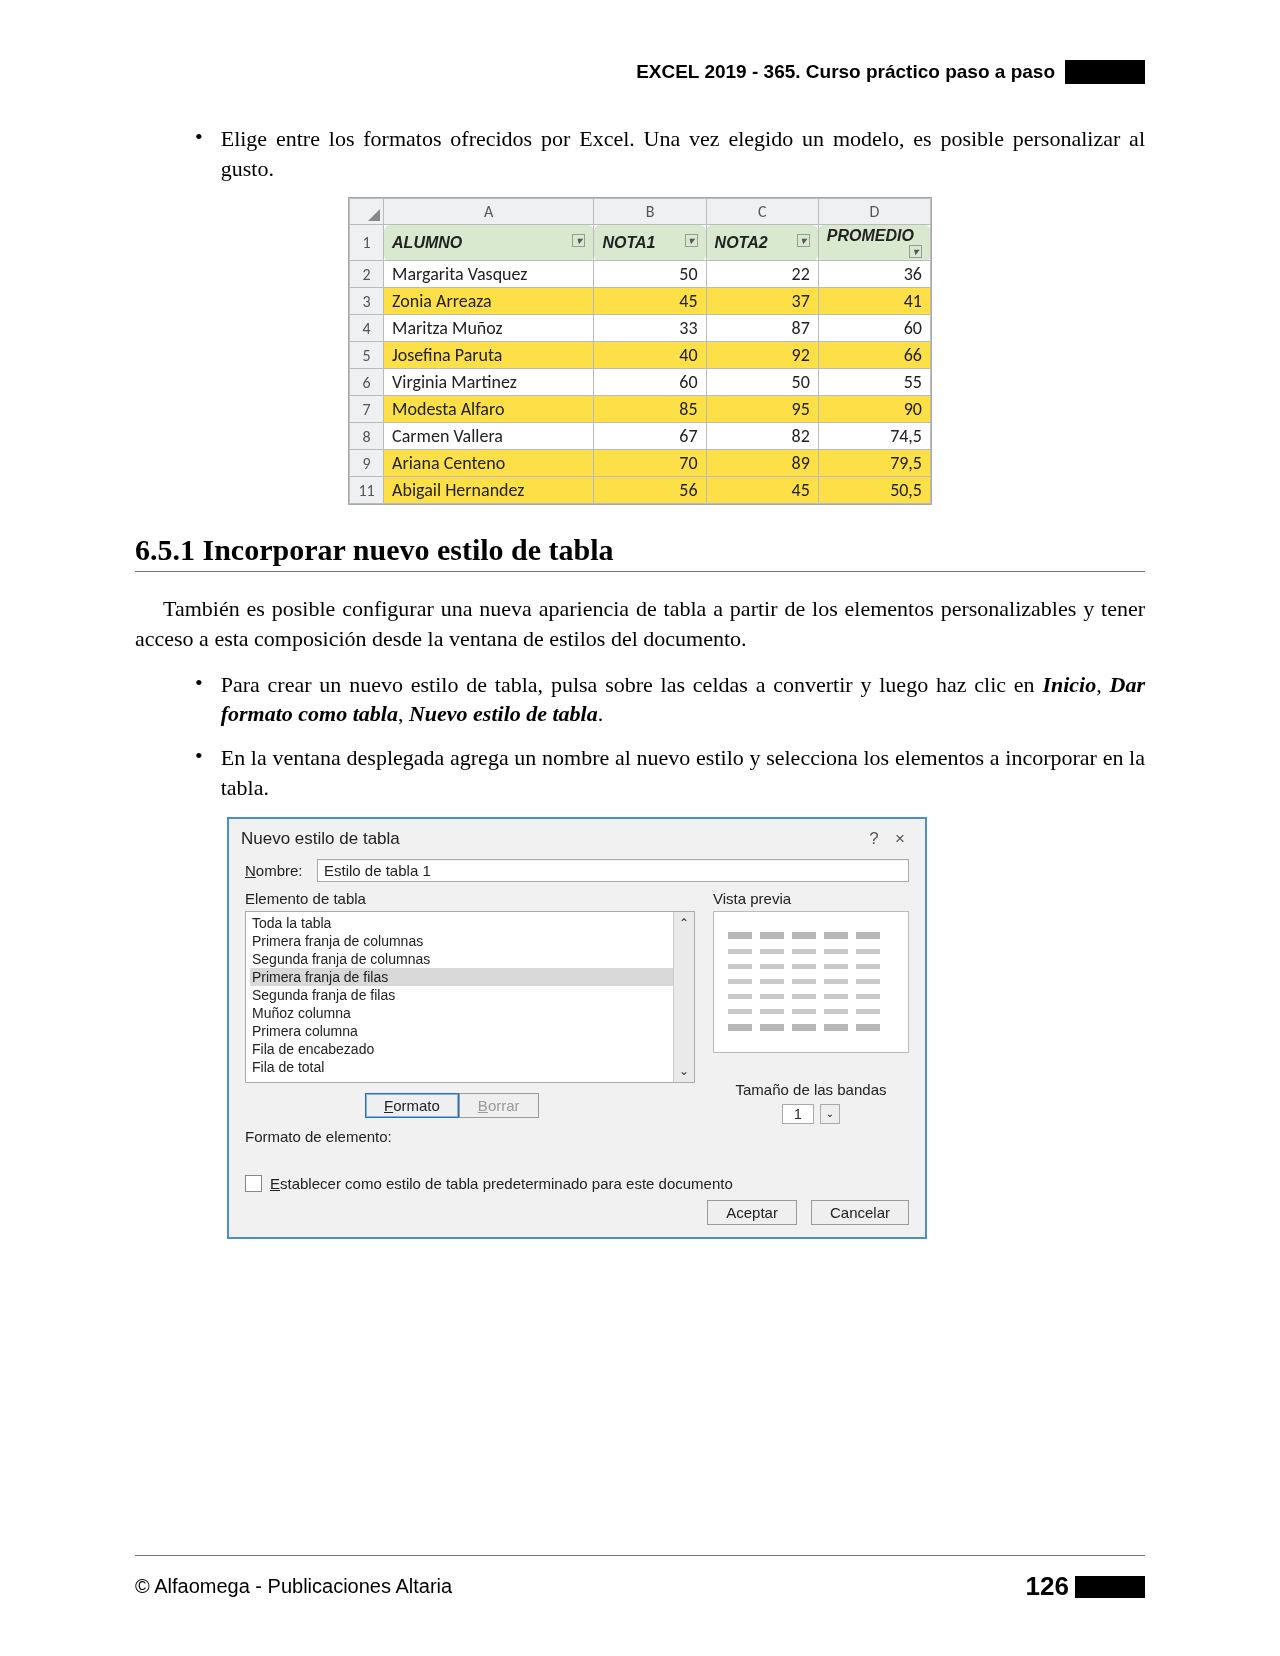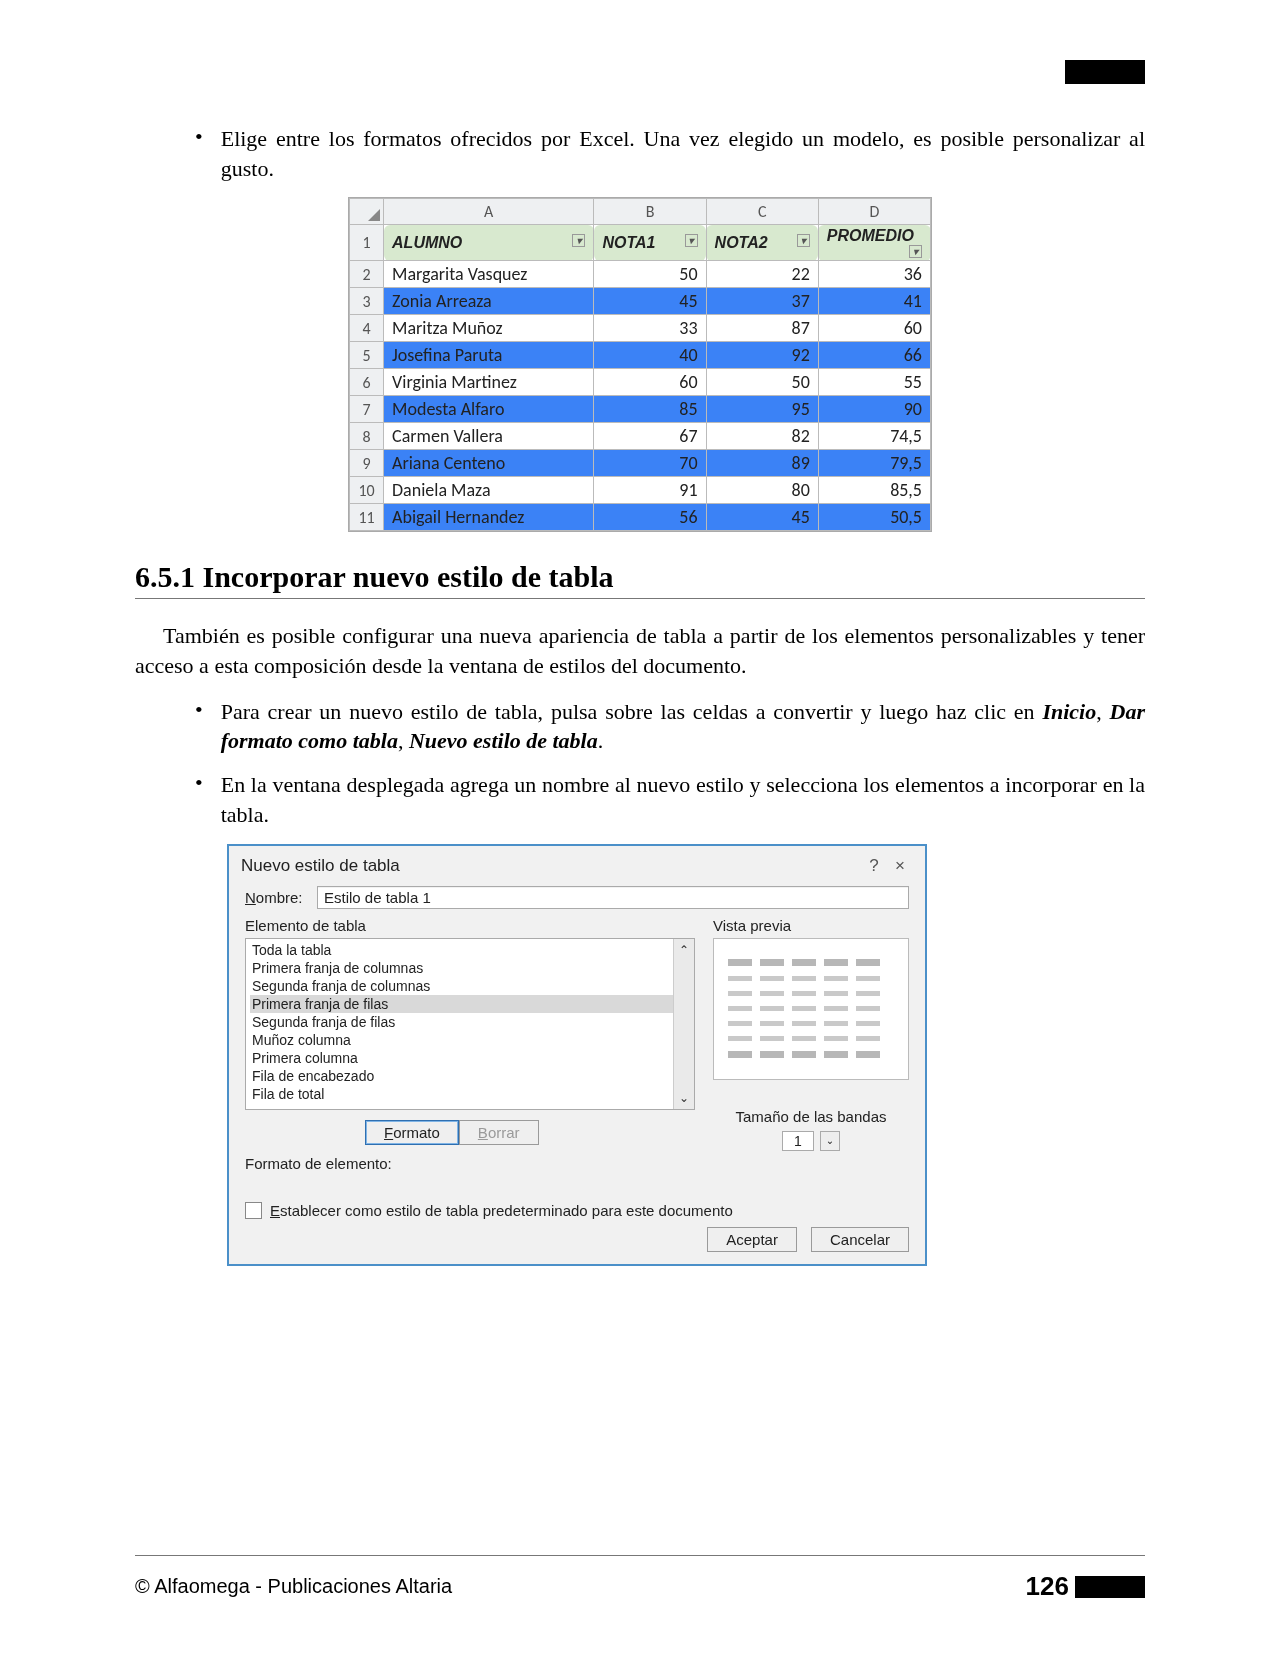--- a/index.html
+++ b/index.html
@@ -10,21 +10,21 @@
   .bullet-dot{font-size:22px;line-height:1.2;}
   .excel-fig{margin:14px auto 28px auto;width:582px;border:1px solid #aaa;font-family:Calibri,Arial,sans-serif;font-size:18px;color:#222;}
   .excel-fig table{border-collapse:collapse;width:100%;}
   .excel-fig td,.excel-fig th{border:1px solid #bbb;padding:2px 8px;height:26px;box-sizing:border-box;}
   .colhdr td{background:#eef0f2;text-align:center;color:#555;font-size:16px;}
   .cornercell{background:#eef0f2;position:relative;}
   .cornercell::after{content:"";position:absolute;right:3px;bottom:3px;border-right:12px solid #888;border-top:12px solid transparent;}
   .rownum{background:#eef0f2;text-align:center;color:#555;width:34px;font-size:16px;}
   .hdrcell{font-family:Verdana,Arial,sans-serif;font-weight:700;font-style:italic;background:#d8e9cf;font-size:16px;border-radius:6px;}
   .dd{display:inline-block;border:1px solid #999;padding:0 3px;font-size:10px;color:#555;margin-left:4px;float:right;}
-  .band-even td.data{background:#3b82f6;}
+  .band-even td.data{background:#fde047;}
   .band-odd td.data{background:#fff;}
   td.num{text-align:right;}
   h2.sect{font-family:Georgia,'Times New Roman',serif;font-weight:700;font-size:30px;margin:22px 0 4px 0;}
   .rule{border-top:1px solid #777;margin-bottom:18px;}
   .para{font-size:22px;line-height:1.35;text-align:justify;text-indent:28px;margin-bottom:16px;}
   .bold-it{font-weight:700;font-style:italic;}
   .dialog-wrap{width:700px;margin:10px 0 0 92px;border:2px solid #4b90c9;background:#f1f1f1;font-family:'Segoe UI',Tahoma,sans-serif;font-size:15px;color:#222;padding:14px 16px 12px 16px;box-sizing:border-box;}
   .dlg-title{display:flex;align-items:center;font-size:17px;margin:-4px -4px 10px -4px;}
   .dlg-title span:first-child{flex:1;}
   .dlg-ctl{width:26px;text-align:center;color:#555;font-family:Arial,sans-serif;}
@@ -59,20 +59,21 @@
   .pg-right{display:flex;align-items:center;gap:6px;font-weight:700;font-size:26px;}
   .pg-right .blackbox{width:70px;height:22px;}
   .ft-rule{position:absolute;left:135px;right:135px;bottom:100px;border-top:1px solid #777;}
 </style>
 </head>
 <body>
 
 <div class="page">
 
   <div class="running-head">
+    <span>EXCEL 2019 - 365. Curso práctico paso a paso</span>
     <span class="blackbox"></span>
   </div>
 
   <div class="bullet-item">
     <span class="bullet-dot">•</span>
     <span>Elige entre los formatos ofrecidos por Excel. Una vez elegido un modelo, es posible personalizar al gusto.</span>
   </div>
 
   <div class="excel-fig">
     <table>
@@ -140,27 +141,20 @@
             <td class="data num">82</td>
             <td class="data num">74,5</td>
           </tr>
       <tr class="band-even">
             <td class="rownum">9</td>
             <td class="data">Ariana Centeno</td>
             <td class="data num">70</td>
             <td class="data num">89</td>
             <td class="data num">79,5</td>
           </tr>
-      <tr class="band-odd">
-            <td class="rownum">10</td>
-            <td class="data">Daniela Maza</td>
-            <td class="data num">91</td>
-            <td class="data num">80</td>
-            <td class="data num">85,5</td>
-          </tr>
       <tr class="band-even">
             <td class="rownum">11</td>
             <td class="data">Abigail Hernandez</td>
             <td class="data num">56</td>
             <td class="data num">45</td>
             <td class="data num">50,5</td>
           </tr>
     </tbody>
       </table>
   </div>

